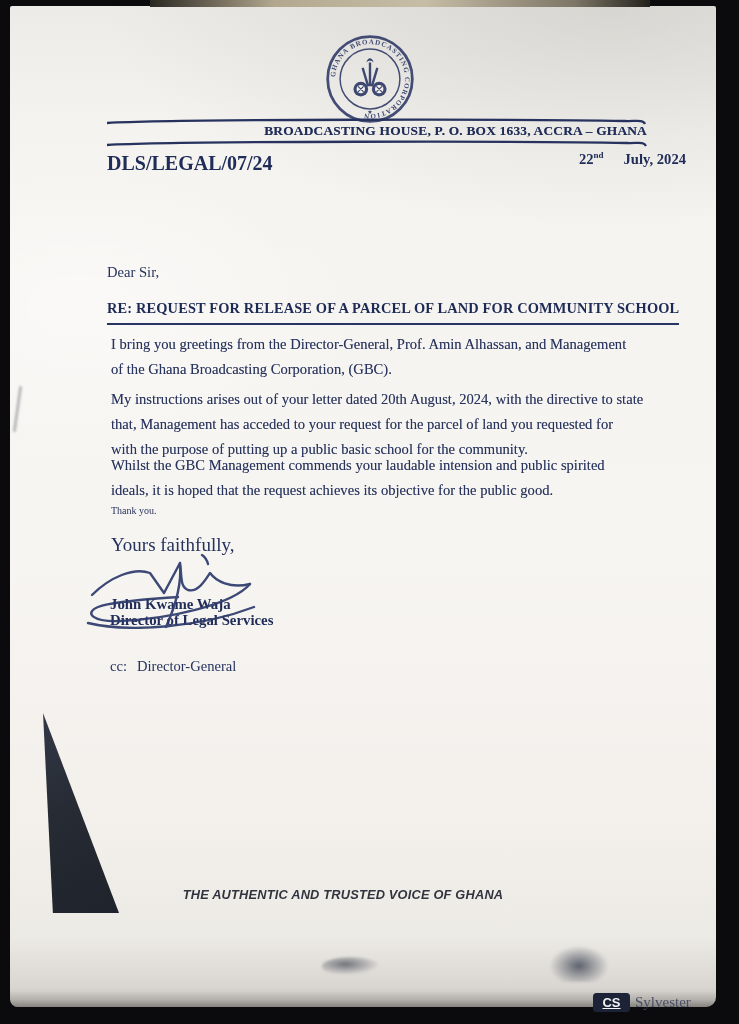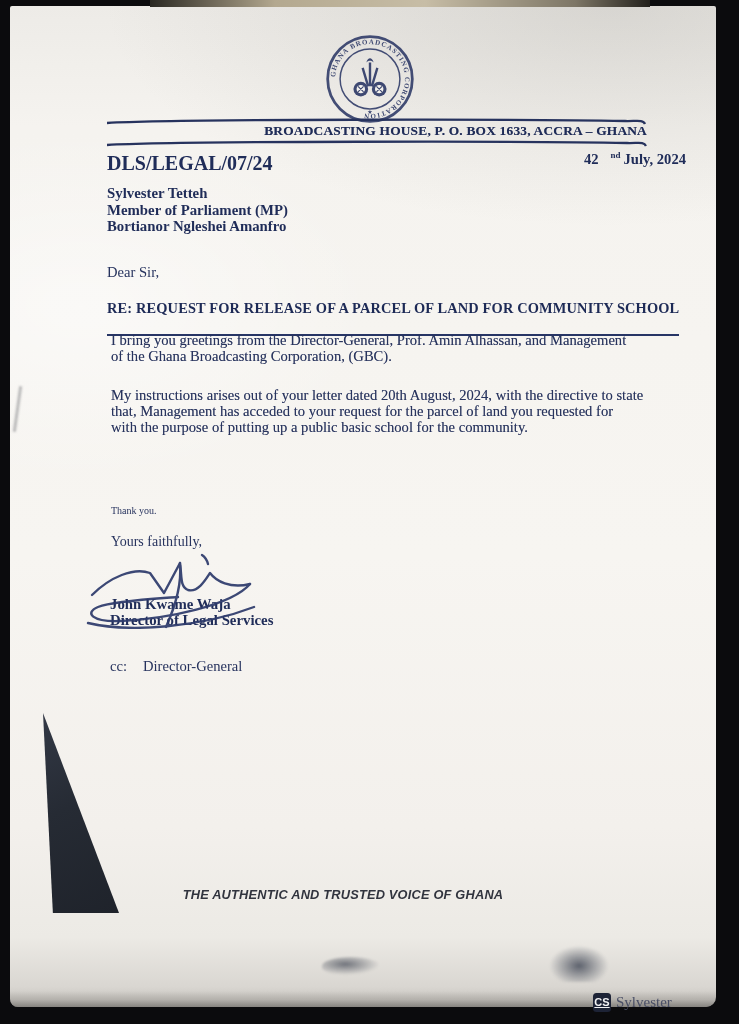--- a/index.html
+++ b/index.html
@@ -33,41 +33,41 @@
   
   .seal{left:314px; top:27px; width:92px; height:92px;}
   .banner-rules{left:95px; top:111px; width:542px; height:32px;}
   .banner-text{
     left:95px; top:117px; width:542px; text-align:right;
     font-weight:700; font-size:13.4px; letter-spacing:.2px; color:#1f2c58;
     text-shadow:0 0 .5px rgba(31,44,88,.55);
   }
   .ref{left:97px; top:146px; font-weight:700; font-size:20px; color:#202d59;}
   .dateline{right:30px; top:144px; font-weight:700; font-size:14.6px; color:#202d59;}
-  .dateline sup{font-size:9px;margin-left:12px;}
-  .date-rest{margin-left:3px;}
+  .dateline sup{font-size:9px;}
+  .date-rest{margin-left:20px;}
 
   .addressee{left:97px; top:179px; font-weight:700; font-size:14.8px; line-height:16.6px; color:#1f2c58; white-space:pre-line;}
   .salutation{left:97px; top:258px; font-size:14.6px;font-family:Liberation Serif, serif;}
   .subject{
     left:97px; top:294px; font-weight:700; font-size:14.4px; color:#1d2a56;
-    border-bottom:2px solid #273565; padding-bottom:17px; letter-spacing:.15px;
+    border-bottom:2px solid #273565; padding-bottom:6px; letter-spacing:.15px;
   }
   .para{
-    left:101px; top:0; width:552px; font-size:14.6px; line-height:16px;
+    left:101px; top:0; width:552px; font-size:14.6px; line-height:25px;
     color:#28345e; white-space:pre-line; text-shadow:0 0 .5px rgba(40,52,94,.45);
   }
   .p1{top:326px;} .p2{top:381px;} .p3{top:447px;}
   .thanks{left:101px; top:499px; font-size:10px;}
-  .closing{left:101px; top:528px; font-size:14px;}
+  .closing{left:101px; top:528px; font-size:19px;}
   .signature{left:72px; top:545px; width:200px; height:90px; z-index:3;}
   .signer-name{left:100px; top:590px; font-weight:700; font-size:14.8px; color:#1f2c58;}
   .signer-title{left:100px; top:606px; font-weight:700; font-size:14.8px; color:#1f2c58;}
   .cc-line{left:100px; top:652px; font-size:14.6px;}
-  .cc-label{margin-right:16px;}
+  .cc-label{margin-right:10px;}
 
   .corner-triangle{
     left:33px; top:707px; width:76px; height:200px;
     background:linear-gradient(155deg,#323845 0%,#262b34 45%,#1f232b 100%);
     clip-path:polygon(0% 0%, 13% 100%, 100% 100%);
   }
   .motto{
     left:160px; top:881px; width:324px; text-align:center;
     font-family:"Liberation Sans","DejaVu Sans",sans-serif;
     font-weight:700; font-style:italic; font-size:12.8px; letter-spacing:.2px; color:#31343e;margin-left:11px;
@@ -75,23 +75,23 @@
   .smudge{position:absolute; filter:blur(1.2px);}
   .smudge-1{left:312px; top:951px; width:58px; height:18px; border-radius:60% 60% 50% 50%;
     background:radial-gradient(ellipse at 40% 40%, rgba(75,80,92,.75), rgba(75,80,92,0) 70%);}
   .smudge-2{left:540px; top:940px; width:58px; height:36px; border-radius:50% 50% 20% 20%;
     background:radial-gradient(ellipse at 50% 55%, rgba(70,76,90,.85), rgba(70,76,90,0) 72%);}
   .pencil-streak{left:6px; top:380px; width:3px; height:46px; background:rgba(110,112,118,.45);
     transform:rotate(8deg); filter:blur(1px);}
 
   .watermark{left:583px; top:986px; height:20px; display:flex; align-items:center; gap:5px; z-index:6;}
   .cs-badge{
-    width:18px; height:19px; background:#1d2336; border-radius:3.5px;
+    width:37px; height:19px; background:#1d2336; border-radius:3.5px;
     color:#f2f2f4; font-family:"Liberation Sans","DejaVu Sans",sans-serif;
-    font-weight:700; font-size:11px; display:flex; align-items:center; justify-content:center;text-decoration:underline;
+    font-weight:700; font-size:13px; display:flex; align-items:center; justify-content:center;text-decoration:underline;
   }
   .cs-label{font-size:15px; color:#4a4f66;}
 </style>
 </head>
 <body>
 
 <div class="stage">
   <div class="top-edge"></div>
 
   <div class="paper">
@@ -120,36 +120,35 @@
     </svg>
 
     <svg class="abs banner-rules" viewBox="0 0 542 32">
       <path d="M2,6 C70,2 420,2 520,4 C530,4.5 538,2 540,7" stroke="#27335e" stroke-width="2.3" fill="none"></path>
       <path d="M2,28 C70,24 430,24 522,26 C532,26.5 539,24 541,29" stroke="#27335e" stroke-width="2.3" fill="none"></path>
     </svg>
     <div class="abs banner-text">BROADCASTING HOUSE, P. O. BOX 1633, ACCRA – GHANA</div>
 
     <div class="abs ref">DLS/LEGAL/07/24</div>
     <div class="abs dateline">
-      <span>42</span><sup>nd</sup><span class="date-rest">July, 2024</span>
+      <span>22</span><sup>nd</sup><span class="date-rest">July, 2024</span>
     </div>
 
-    <div class="abs addressee">Sylvester Tetteh
-Member of Parliament (MP)
-Bortianor Ngleshei Amanfro</div>
 
     <div class="abs salutation ink">Dear Sir,</div>
 
     <div class="abs subject">RE: REQUEST FOR RELEASE OF A PARCEL OF LAND FOR COMMUNITY SCHOOL</div>
 
     <div class="abs para p1">I bring you greetings from the Director-General, Prof. Amin Alhassan, and Management
 of the Ghana Broadcasting Corporation, (GBC).</div>
     <div class="abs para p2">My instructions arises out of your letter dated 20th August, 2024, with the directive to state
 that, Management has acceded to your request for the parcel of land you requested for
 with the purpose of putting up a public basic school for the community.</div>
+    <div class="abs para p3">Whilst the GBC Management commends your laudable intension and public spirited
+ideals, it is hoped that the request achieves its objective for the public good.</div>
 
     <div class="abs thanks ink">Thank you.</div>
     <div class="abs closing ink">Yours faithfully,</div>
 
     <svg class="abs signature" viewBox="0 0 200 90">
       <g stroke="#2d3a6b" stroke-width="2.4" fill="none" stroke-linecap="round" stroke-linejoin="round" opacity="0.92">
         <path d="M10,44 C28,26 52,16 68,22 L82,42 L98,12"></path>
         <path d="M98,12 C100,26 98,36 106,39 C116,42 124,28 128,22 C134,30 148,38 168,33"></path>
         <path d="M120,4 C123,6 125,9 126,13"></path>
         <path d="M98,14 C100,36 92,58 84,76"></path>

